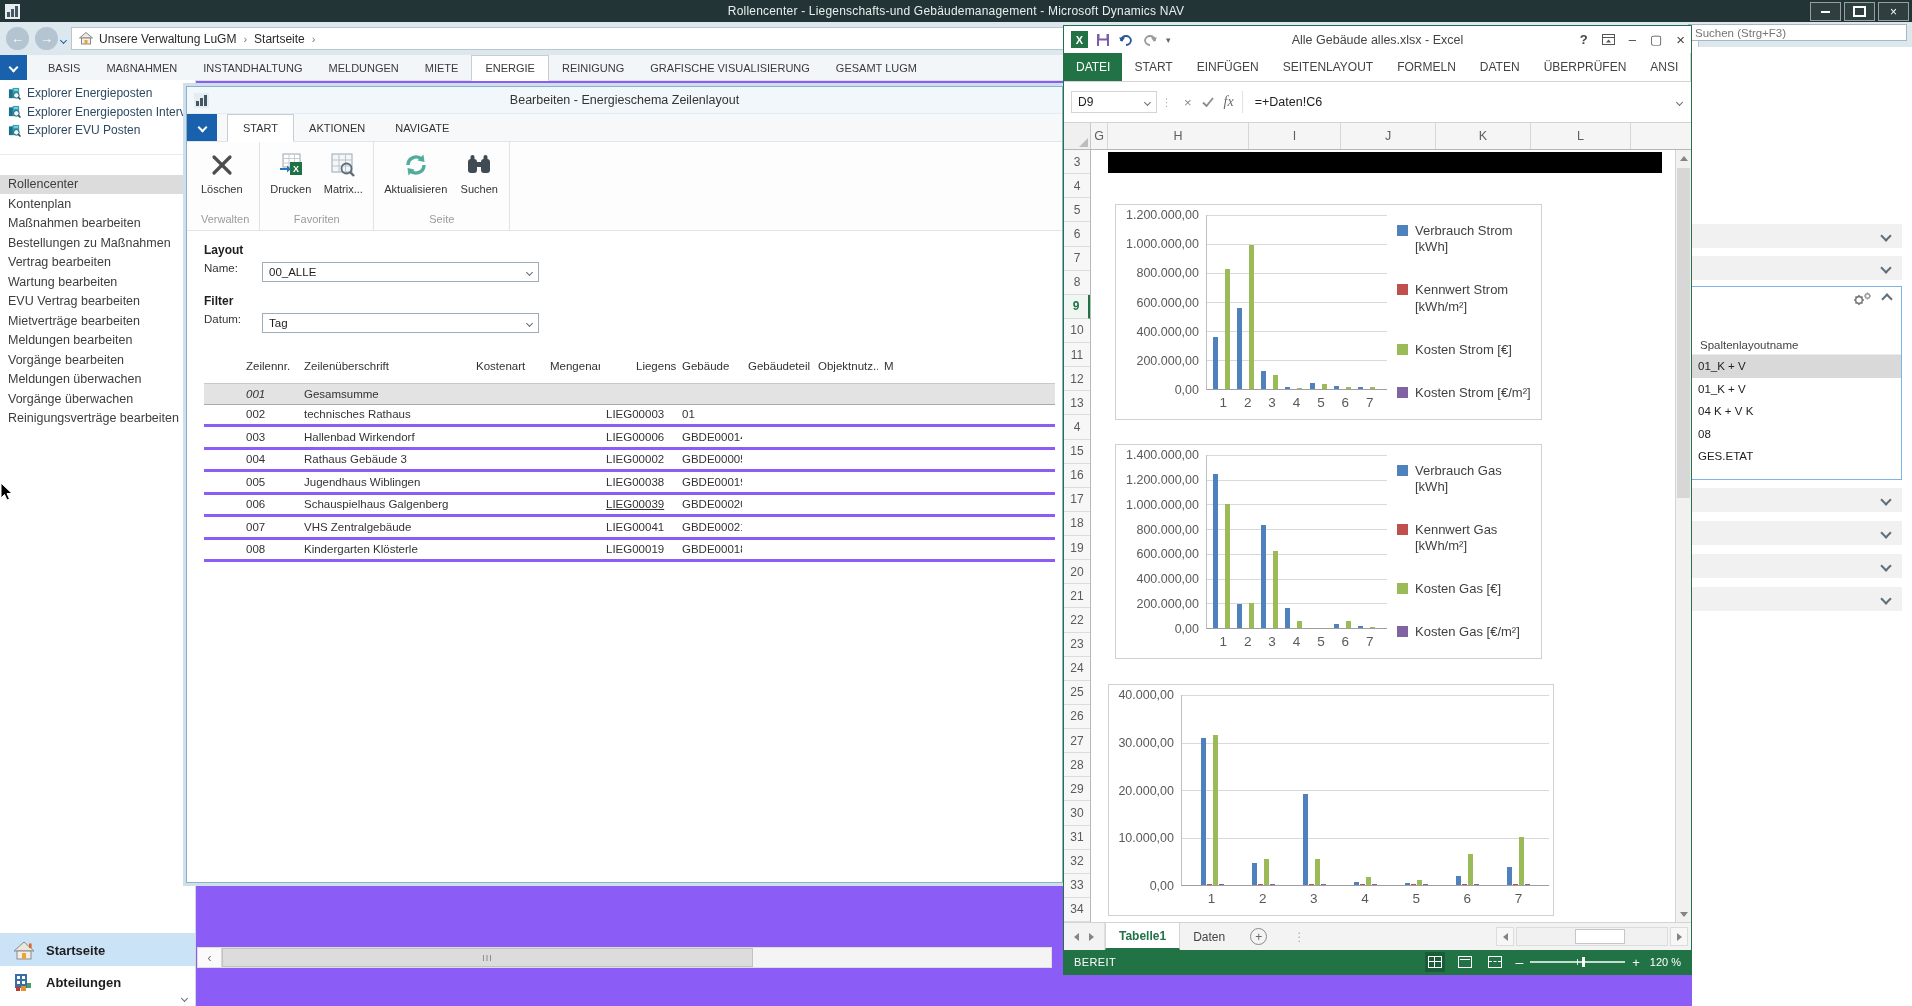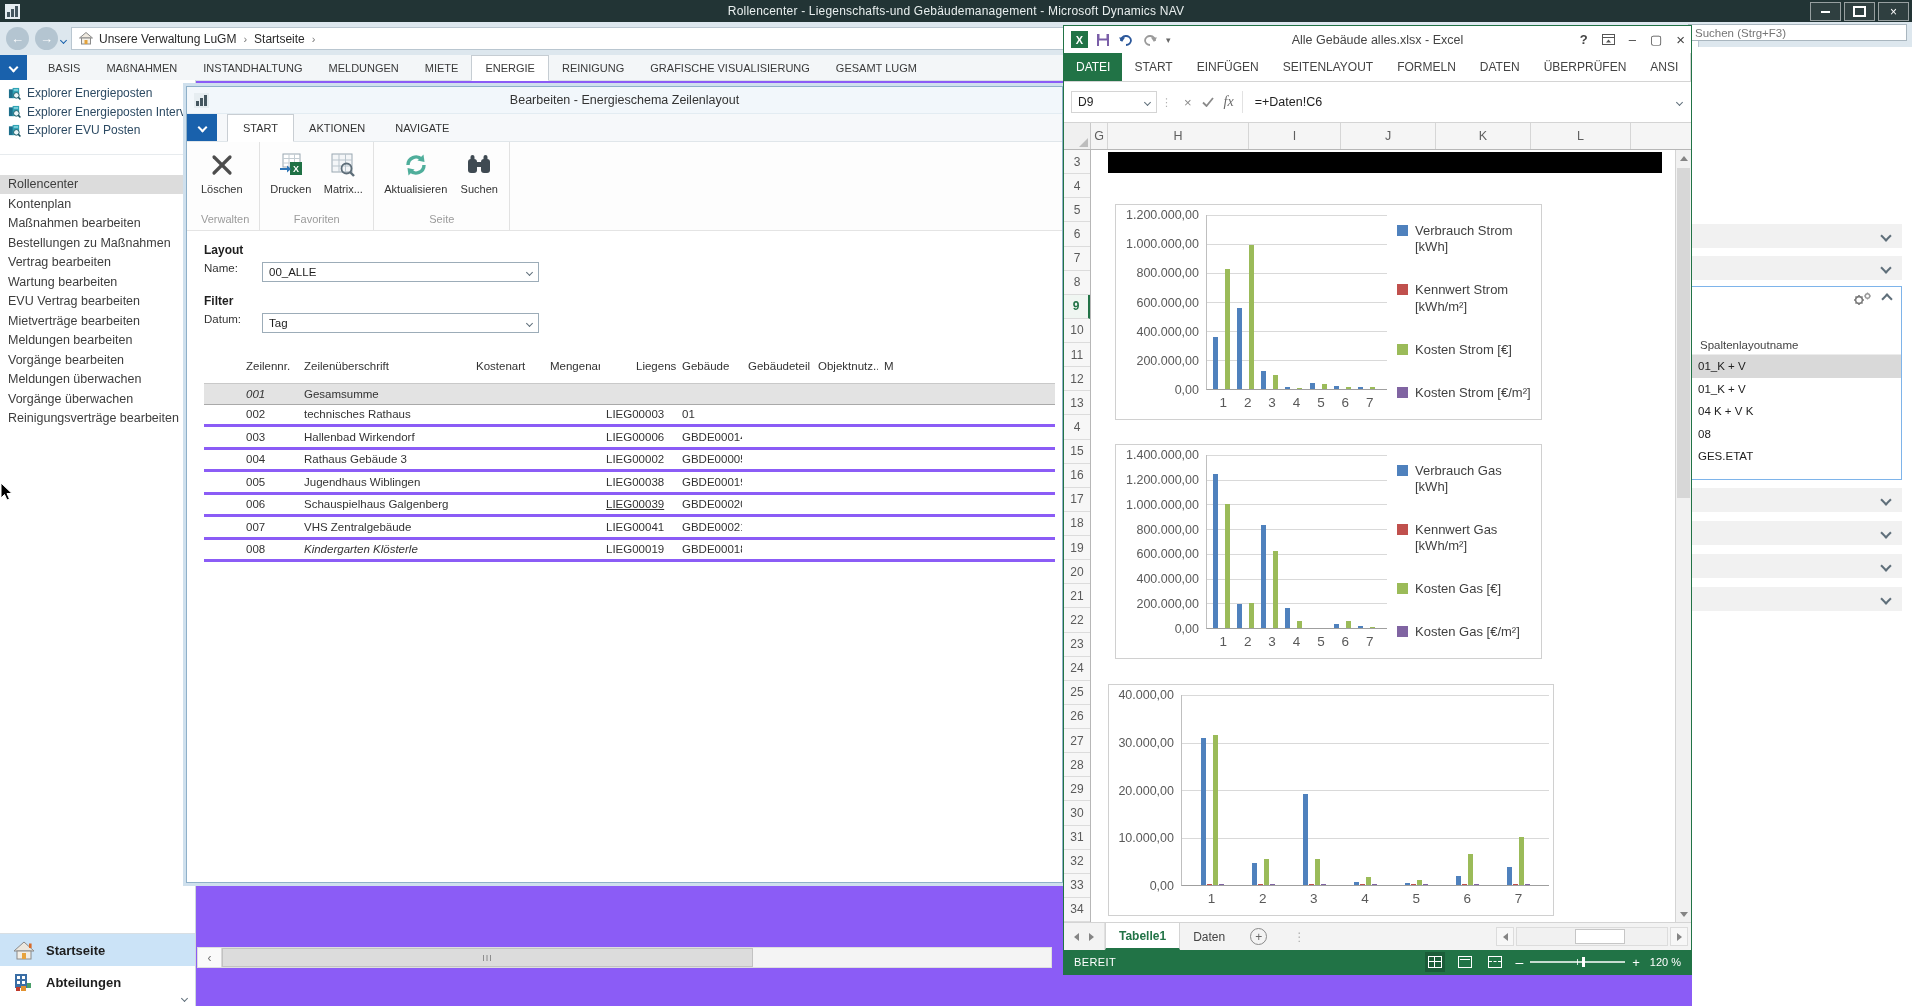--- a/index.html
+++ b/index.html
@@ -572,21 +572,21 @@
               <div class="tbl-cell" style="width: 56px;"></div>
               <div class="tbl-cell" style="width: 76px;">LIEG00041</div>
               <div class="tbl-cell" style="width: 66px;">GBDE00021</div>
               <div class="tbl-cell" style="width: 70px;"></div>
               <div class="tbl-cell" style="width: 66px;"></div>
               <div class="tbl-cell" style="width: 22px;"></div>
             </div>
             <div class="tbl-row">
               <div class="tbl-cell" style="width: 36px;"></div>
               <div class="tbl-cell" style="width: 58px;">008</div>
-              <div class="tbl-cell" style="width: 172px; font-style: italic;">Kindergarten Klösterle</div>
+              <div class="tbl-cell" style="width: 172px;">Kindergarten Klösterle</div>
               <div class="tbl-cell" style="width: 74px;"></div>
               <div class="tbl-cell" style="width: 56px;"></div>
               <div class="tbl-cell" style="width: 76px;">LIEG00019</div>
               <div class="tbl-cell" style="width: 66px;">GBDE00018</div>
               <div class="tbl-cell" style="width: 70px;"></div>
               <div class="tbl-cell" style="width: 66px;"></div>
               <div class="tbl-cell" style="width: 22px;"></div>
             </div>
           </div>
       </div>

